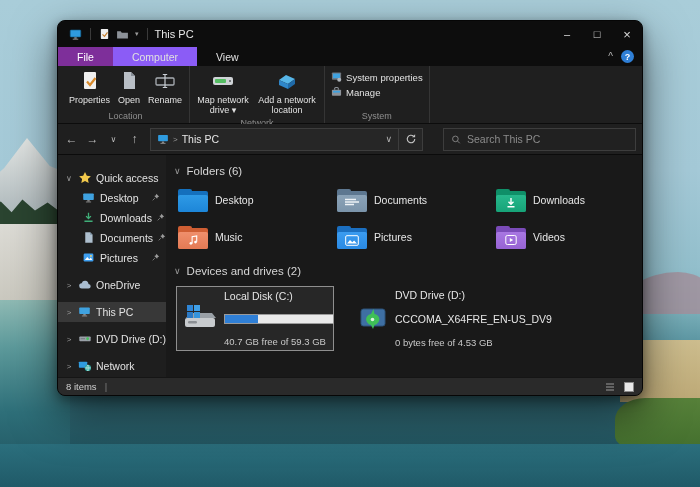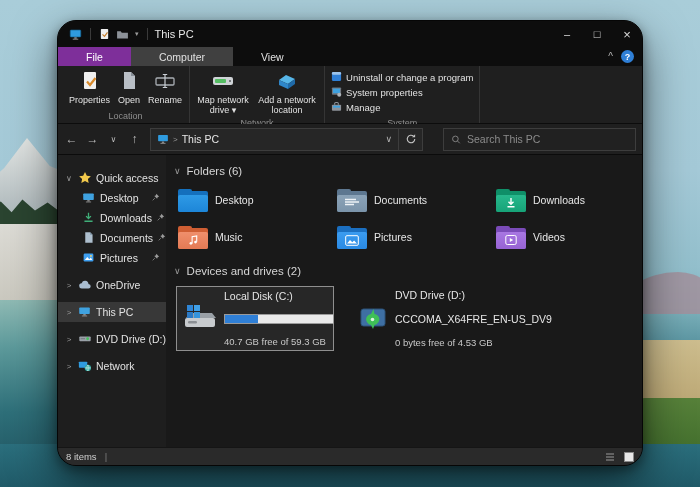--- a/index.html
+++ b/index.html
@@ -12,35 +12,35 @@
   .wl-mountain-left { left:-30px; top:138px; width:190px; height:100px; background:linear-gradient(180deg,#e3e6e4,#b9c2c4 60%,#9fb0b4); clip-path:polygon(0 60%,18% 30%,30% 0,42% 28%,60% 42%,78% 60%,100% 78%,100% 100%,0 100%); }
   .wl-trees-left { left:-10px; top:196px; width:180px; height:36px; background:#2a4430; clip-path:polygon(0 40%,6% 15%,12% 45%,18% 10%,25% 40%,32% 18%,40% 48%,48% 12%,56% 42%,64% 20%,72% 50%,80% 18%,88% 45%,95% 22%,100% 50%,100% 100%,0 100%); }
   .wl-rock-left { left:-20px; top:224px; width:110px; height:92px; background:linear-gradient(180deg,#dcdbd5,#c6c4ba); border-radius:0 0 40% 0/0 0 60% 0; }
   .wl-mountain-right { left:618px; top:272px; width:100px; height:42px; background:#a2919c; border-radius:60% 40% 0 0/100% 80% 0 0; opacity:.85; }
   .wl-water-left { left:0; top:300px; width:70px; height:187px; background:linear-gradient(180deg,#8fbab4 0%,#5d9a9b 25%,#2e6f79 60%,#1d4e5a 100%); }
   .wl-reeds-right { left:620px; top:340px; width:80px; height:62px; background:linear-gradient(180deg,#cdbd8e,#bda976); }
   .wl-grass-right { left:615px; top:398px; width:85px; height:50px; background:linear-gradient(180deg,#57813a,#44702e); border-radius:30px 0 0 18px/22px 0 0 12px; }
   .wl-water-bottom { left:0; top:444px; width:700px; height:43px; background:linear-gradient(180deg,#2b6f7d,#205a68); }
 
   
-  .window { position:absolute; left:57px; top:20px; width:586px; height:446px; background:#1c1c1c;
-    border-radius:19px; border:1px solid #060606; box-shadow:0 18px 45px rgba(0,0,0,.55), 0 4px 12px rgba(0,0,0,.4);
+  .window { position:absolute; left:57px; top:20px; width:586px; height:376px; background:#1c1c1c;
+    border-radius:8px; border:1px solid #060606; box-shadow:0 18px 45px rgba(0,0,0,.55), 0 4px 12px rgba(0,0,0,.4);
     overflow:hidden; display:flex; flex-direction:column; color:#e4e4e4; }
 
   .titlebar { height:26px; background:#0d0d0d; display:flex; align-items:center; padding:0 0 0 8px; flex:none; }
   .titlebar .sep { width:1px; height:12px; background:#3a3a3a; margin:0 5px; }
   .qat-btn { display:flex; align-items:center; padding:0 3px; height:100%; }
   .title-text { font-size:11px; color:#e8e8e8; margin-left:2px; }
   .caption-btns { margin-left:auto; display:flex; height:100%; }
   .cap-btn { width:30px; height:100%; display:flex; align-items:center; justify-content:center; font-size:11px; color:#dcdcdc; }
 
   .tabrow { height:19px; background:#0d0d0d; display:flex; align-items:stretch; flex:none; font-size:10.5px; }
-  .tab { padding:0 28px; display:flex; align-items:center; color:#e0e0e0; }
+  .tab { padding:0 19px; display:flex; align-items:center; color:#e0e0e0; }
   .tab-file { background:#7e2f9a; color:#fff; }
-  .tab-active { background:#404040; }
+  .tab-active { background:#8b5cf6; }
   .tabrow-right { margin-left:auto; display:flex; align-items:center; gap:8px; padding-right:8px; }
   .ribbon-collapse { color:#b9b9b9; font-size:10px; }
   .help-btn { width:13px; height:13px; border-radius:50%; background:#2f7fd6; color:#fff; font-size:9px; font-weight:bold; display:flex; align-items:center; justify-content:center; }
 
   .ribbon { height:58px; background:#1f1f1f; display:flex; flex:none; border-bottom:1px solid #0c0c0c; padding-left:4px; }
   .rgroup { display:flex; flex-direction:column; border-right:1px solid #353535; padding:2px 4px 0 4px; }
   .rgroup-body { display:flex; flex:1; align-items:flex-start; gap:2px; }
   .rgroup-label { text-align:center; font-size:9px; color:#8f8f8f; padding:1px 0 2px; }
   .rbtn { display:flex; flex-direction:column; align-items:center; gap:1px; padding:2px 3px; font-size:9px; line-height:10px; text-align:center; color:#e2e2e2; max-width:62px; }
   .rbtn svg { flex:none; }
@@ -195,27 +195,20 @@
           </div>
         </div>
         <div class="rgroup-label">Network</div>
       </div>
 
       <div class="rgroup">
         <div class="rgroup-body">
           <div class="sys-col">
             <div class="sys-item">
               <span><svg width="11" height="11" viewBox="0 0 12 12">
-                    <rect x="1" y="1" width="10" height="10" rx="1.5" fill="#2f7fd6"></rect>
-                    <rect x="1" y="1" width="10" height="3.2" rx="1.5" fill="#9cc4ec"></rect>
-                  </svg></span>
-              <span>Uninstall or change a program</span>
-            </div>
-            <div class="sys-item">
-              <span><svg width="11" height="11" viewBox="0 0 12 12">
                     <rect x="1" y="1.5" width="10" height="8" rx="1" fill="#6f7780"></rect>
                     <rect x="2.2" y="2.8" width="7.6" height="5" fill="#3fa2e0"></rect>
                     <circle cx="9" cy="9.5" r="2.2" fill="#aeb4ba"></circle>
                   </svg></span>
               <span>System properties</span>
             </div>
             <div class="sys-item">
               <span><svg width="11" height="11" viewBox="0 0 12 12">
                     <rect x="1" y="4" width="10" height="6.5" rx="1" fill="#8d9299"></rect>
                     <path d="M4 4V2.8A1.2 1.2 0 0 1 5.2 1.6h1.6A1.2 1.2 0 0 1 8 2.8V4" stroke="#8d9299" stroke-width="1.2" fill="none"></path>

